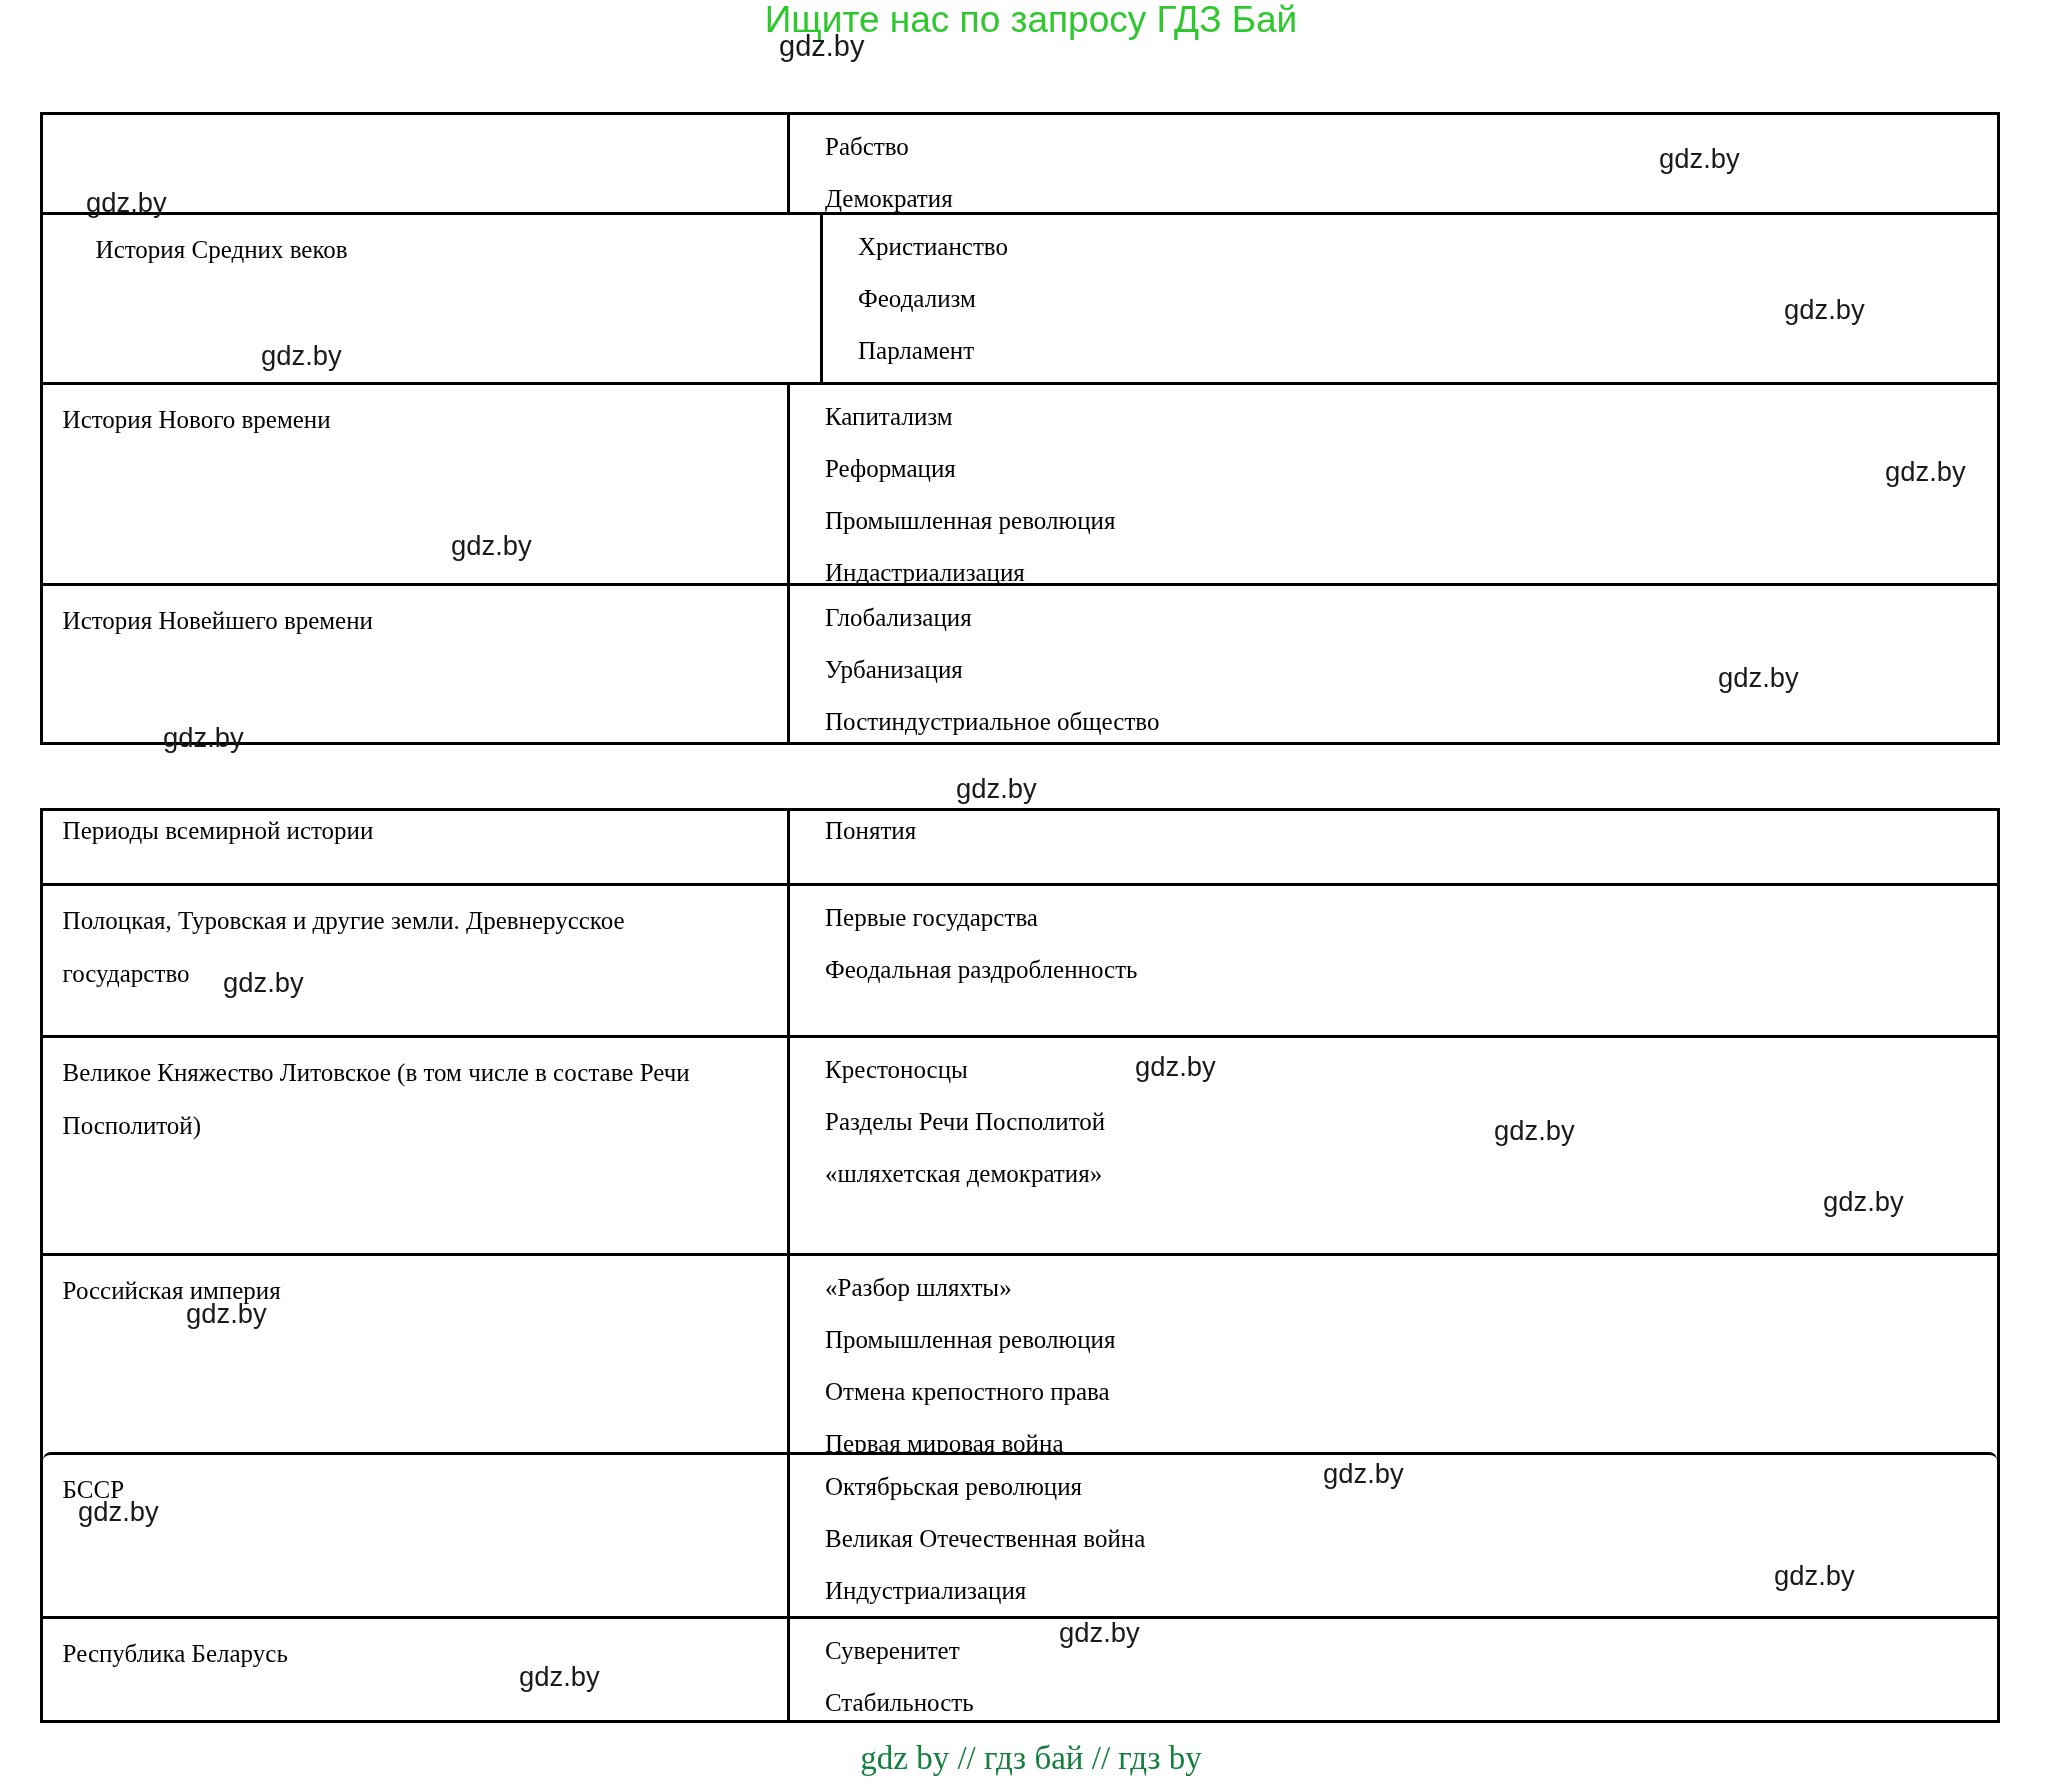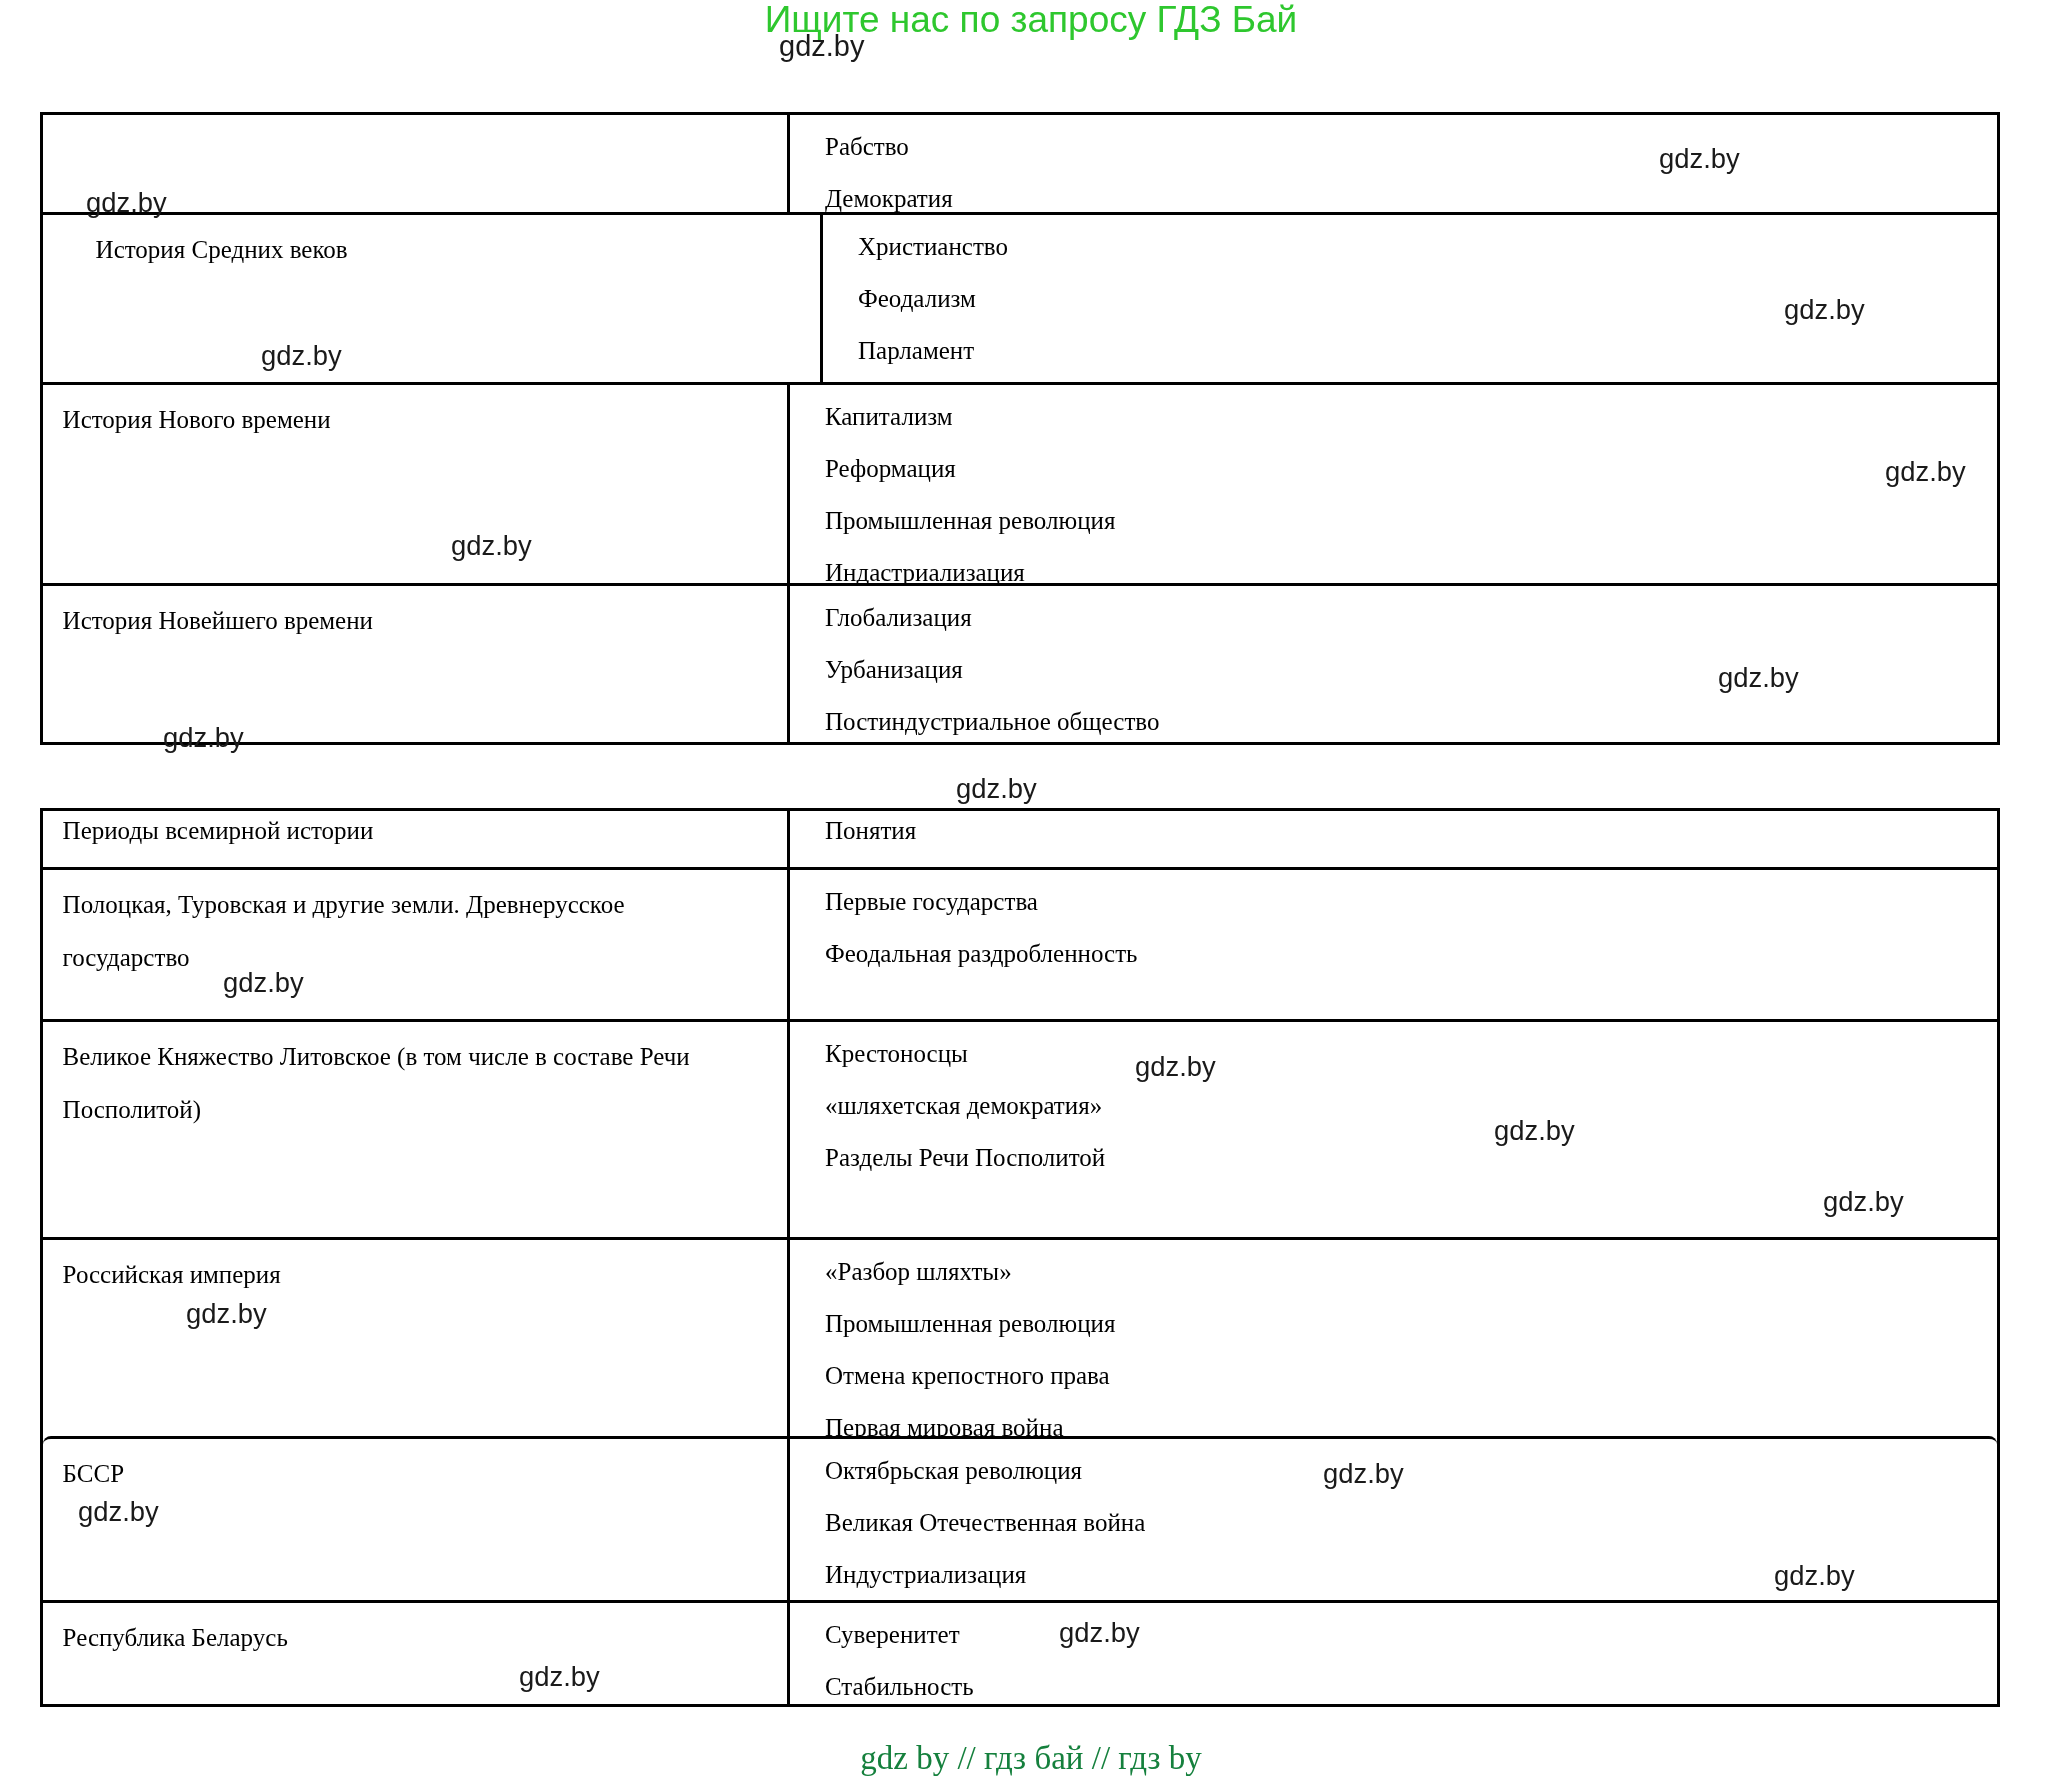--- a/index.html
+++ b/index.html
@@ -37,21 +37,21 @@
   .cell.period{width:747px;border-right:3.9px solid #000;padding:7.8px 17.6px 0 19.6px;}
   .cell.concepts{flex:1;padding:5.9px 0 0 35px;}
   .ptext{max-width:686px;line-height:53px;}
   .cline{line-height:52px;white-space:nowrap;}
   .header-row .cell{padding-top:5.9px;}
   
   #table1 .row:nth-child(1){height:97px;}
   #table1 .row:nth-child(2){height:170px;padding-left:33px;}
   #table1 .row:nth-child(3){height:201px;}
   #table1 .row:nth-child(4){height:159px;}
-  #table2 .row:nth-child(1){height:56px;}
+  #table2 .row:nth-child(1){height:72px;}
   #table2 .row:nth-child(2){height:152px;}
   #table2 .row:nth-child(3){height:218px;}
   #table2 .row:nth-child(4){height:199px;}
   #table2 .row:nth-child(5){height:164px;border-radius:8px;}
   #table2 .row:nth-child(6){height:104px;}
 </style>
 </head>
 <body>
 
 <div class="promo">Ищите нас по запросу ГДЗ Бай</div>
@@ -114,22 +114,22 @@
         <div class="cline">Первые государства</div>
         <div class="cline">Феодальная раздробленность</div>
       </div>
     </div>
     <div class="row">
       <div class="cell period">
         <div class="ptext">Великое Княжество Литовское (в том числе в составе Речи Посполитой)</div>
       </div>
       <div class="cell concepts">
         <div class="cline">Крестоносцы</div>
+        <div class="cline">Разделы Речи Посполитой</div>
         <div class="cline">«шляхетская демократия»</div>
-        <div class="cline">Разделы Речи Посполитой</div>
       </div>
     </div>
     <div class="row">
       <div class="cell period">
         <div class="ptext">Российская империя</div>
       </div>
       <div class="cell concepts">
         <div class="cline">«Разбор шляхты»</div>
         <div class="cline">Промышленная революция</div>
         <div class="cline">Отмена крепостного права</div>

